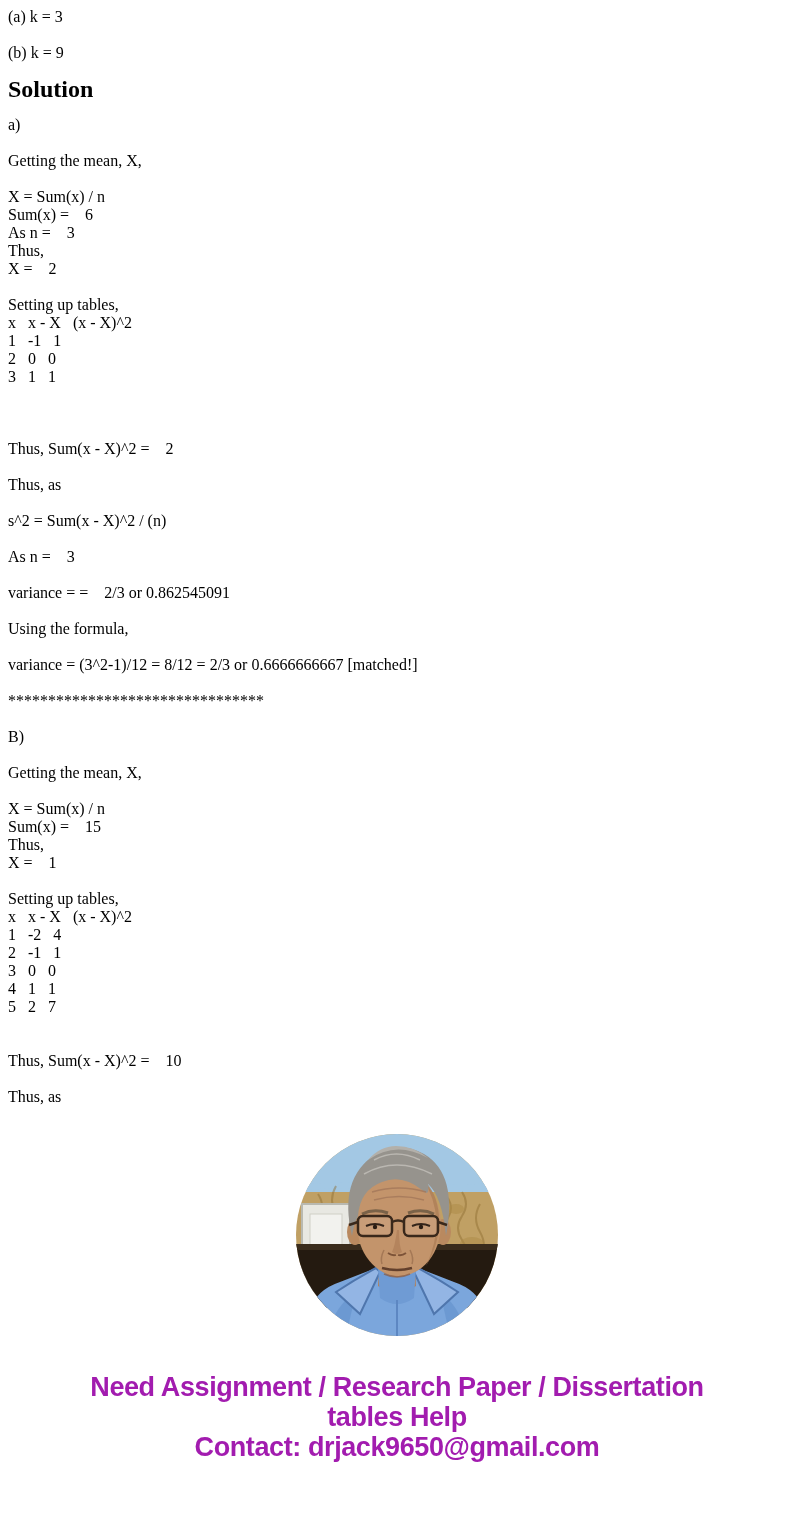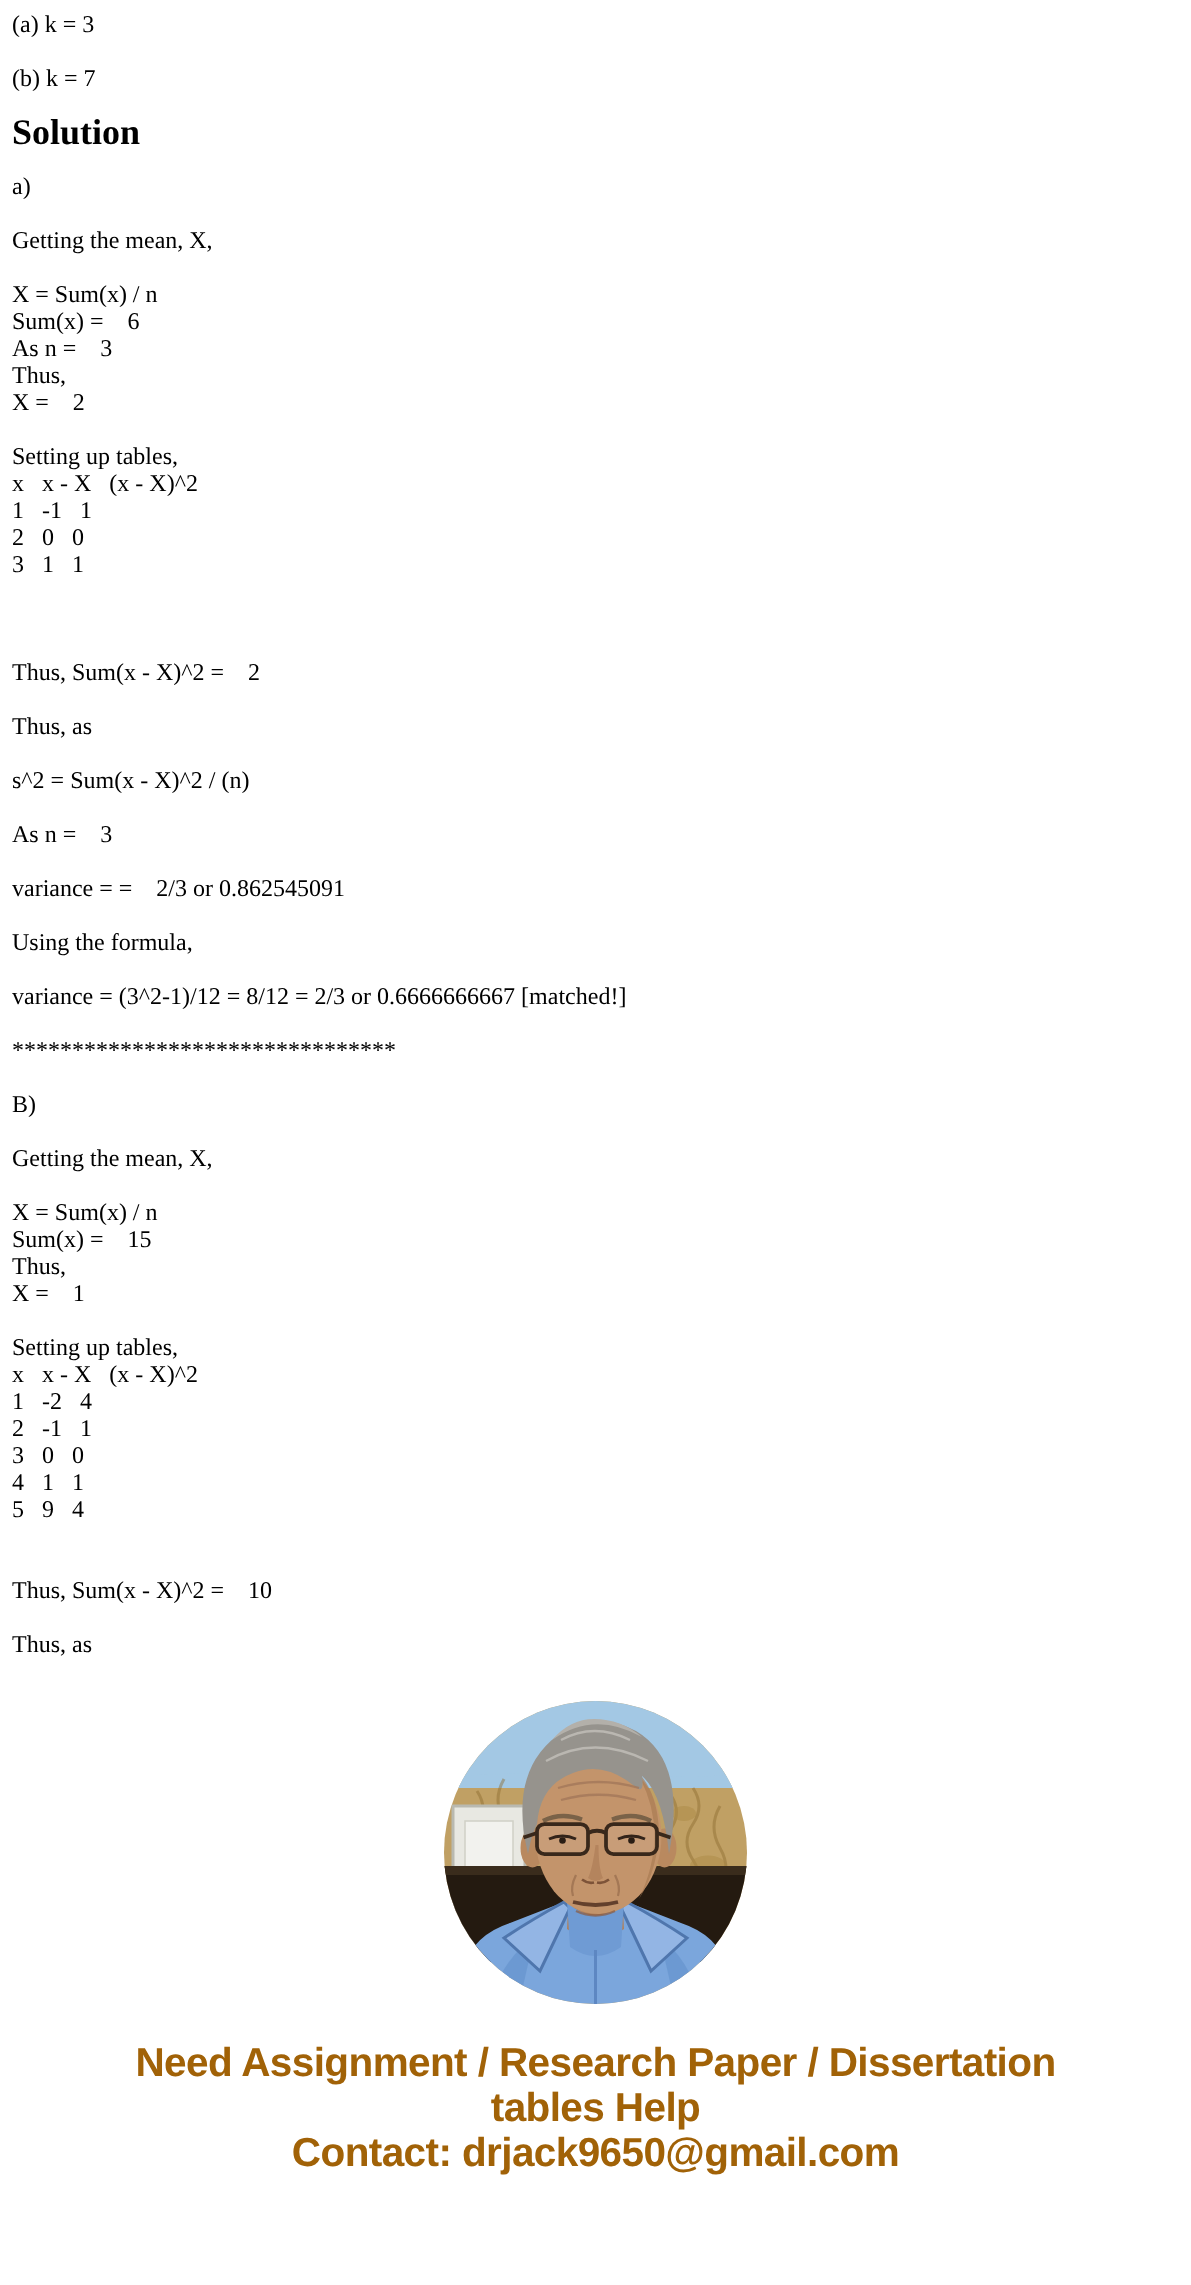--- a/index.html
+++ b/index.html
@@ -23,39 +23,39 @@
   .ln.heading {
     font-weight: bold;
     font-size: 24px;
   }
   .photo-wrap {
     width: 202px;
     height: 202px;
     margin: 28px auto 0 auto;
   }
   .footer {
-    margin-top: 24px;
+    margin-top: 36px;
     text-align: center;
     font-family: "Liberation Sans", sans-serif;
     font-weight: bold;
     font-size: 27px;
     line-height: 30px;
     letter-spacing: -0.4px;
-    color: #a16207;
+    color: #a21caf;
   }
 </style>
 </head>
 <body>
 
 <div class="page">
 
   <div class="doc">
     <div class="ln">(a) k = 3</div>
     <div class="ln"></div>
-    <div class="ln">(b) k = 7</div>
+    <div class="ln">(b) k = 9</div>
     <div class="ln"></div>
     <div class="ln heading">Solution</div>
     <div class="ln"></div>
     <div class="ln">a)</div>
     <div class="ln"></div>
     <div class="ln">Getting the mean, X,</div>
     <div class="ln"></div>
     <div class="ln">X = Sum(x) / n</div>
     <div class="ln">Sum(x) =    6</div>
     <div class="ln">As n =    3</div>
@@ -94,21 +94,21 @@
     <div class="ln">Sum(x) =    15</div>
     <div class="ln">Thus,</div>
     <div class="ln">X =    1</div>
     <div class="ln"></div>
     <div class="ln">Setting up tables,</div>
     <div class="ln">x   x - X   (x - X)^2</div>
     <div class="ln">1   -2   4</div>
     <div class="ln">2   -1   1</div>
     <div class="ln">3   0   0</div>
     <div class="ln">4   1   1</div>
-    <div class="ln">5   9   4</div>
+    <div class="ln">5   2   7</div>
     <div class="ln"></div>
     <div class="ln"></div>
     <div class="ln">Thus, Sum(x - X)^2 =    10</div>
     <div class="ln"></div>
     <div class="ln">Thus, as</div>
   </div>
 
   <div class="photo-wrap">
     <svg width="202" height="202" viewBox="0 0 202 202" role="img">
       <defs>

